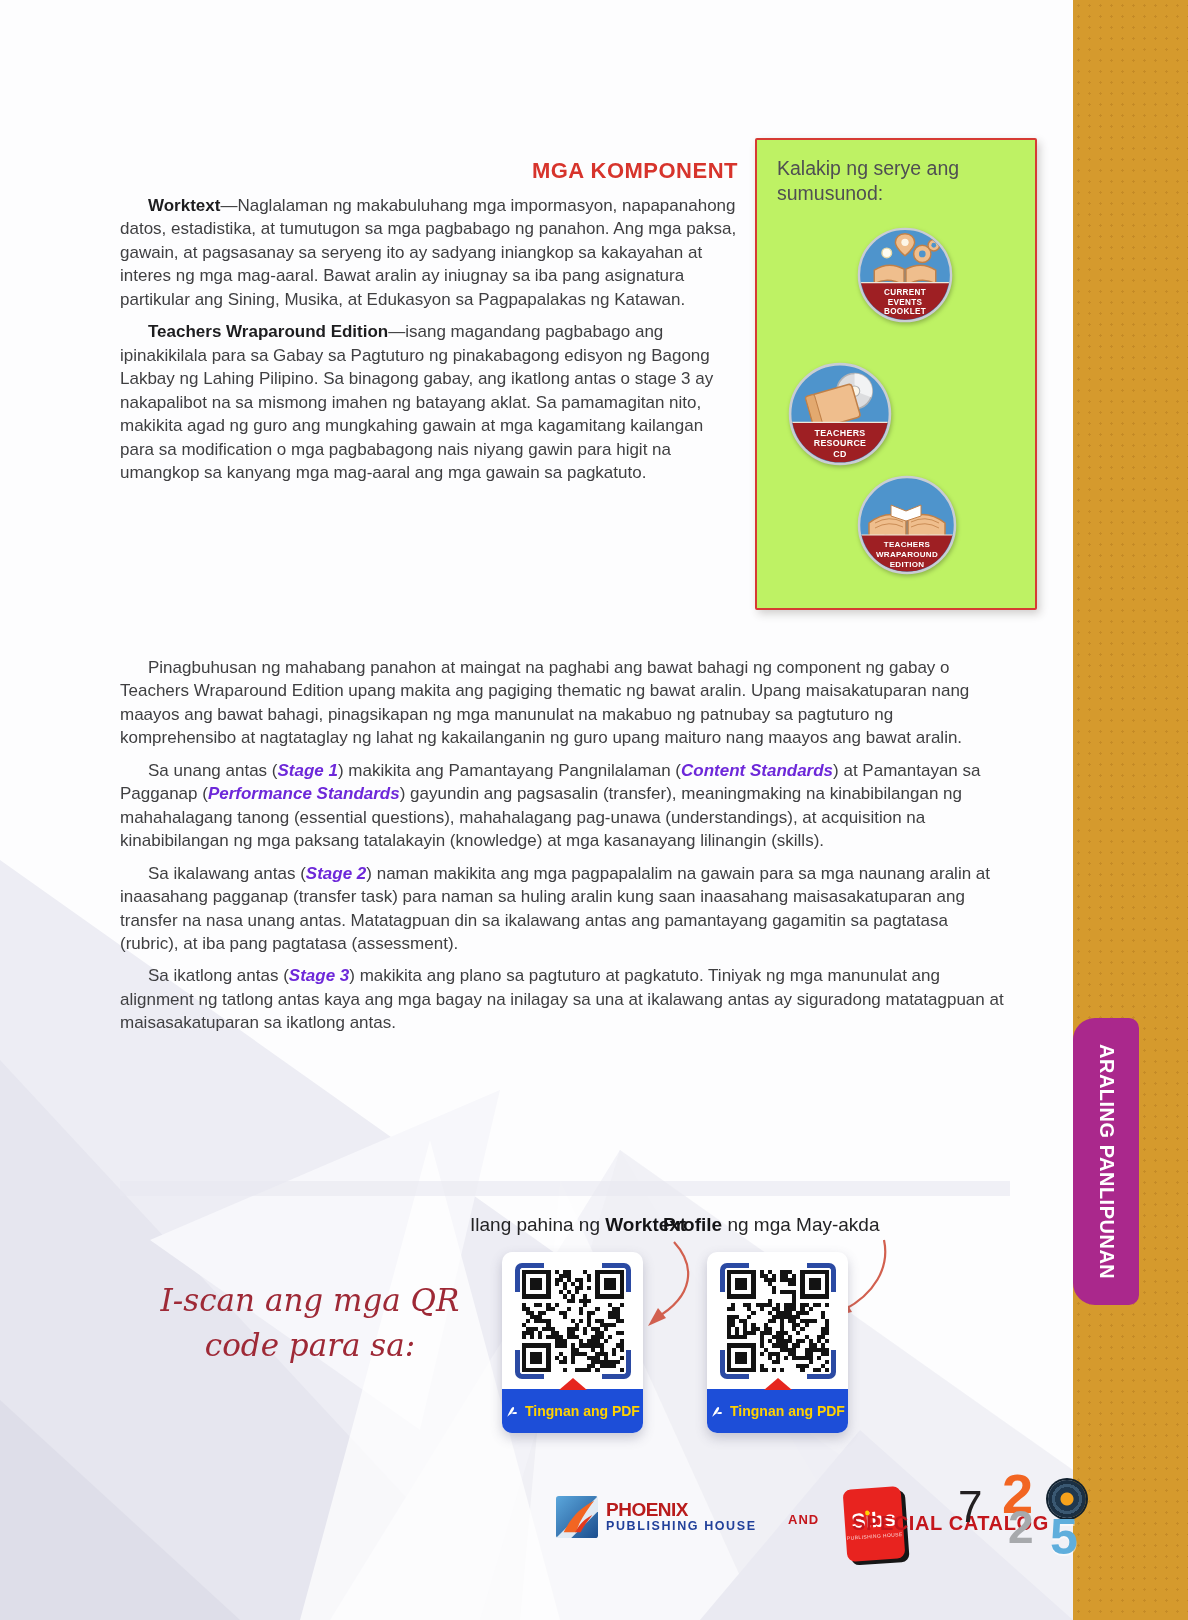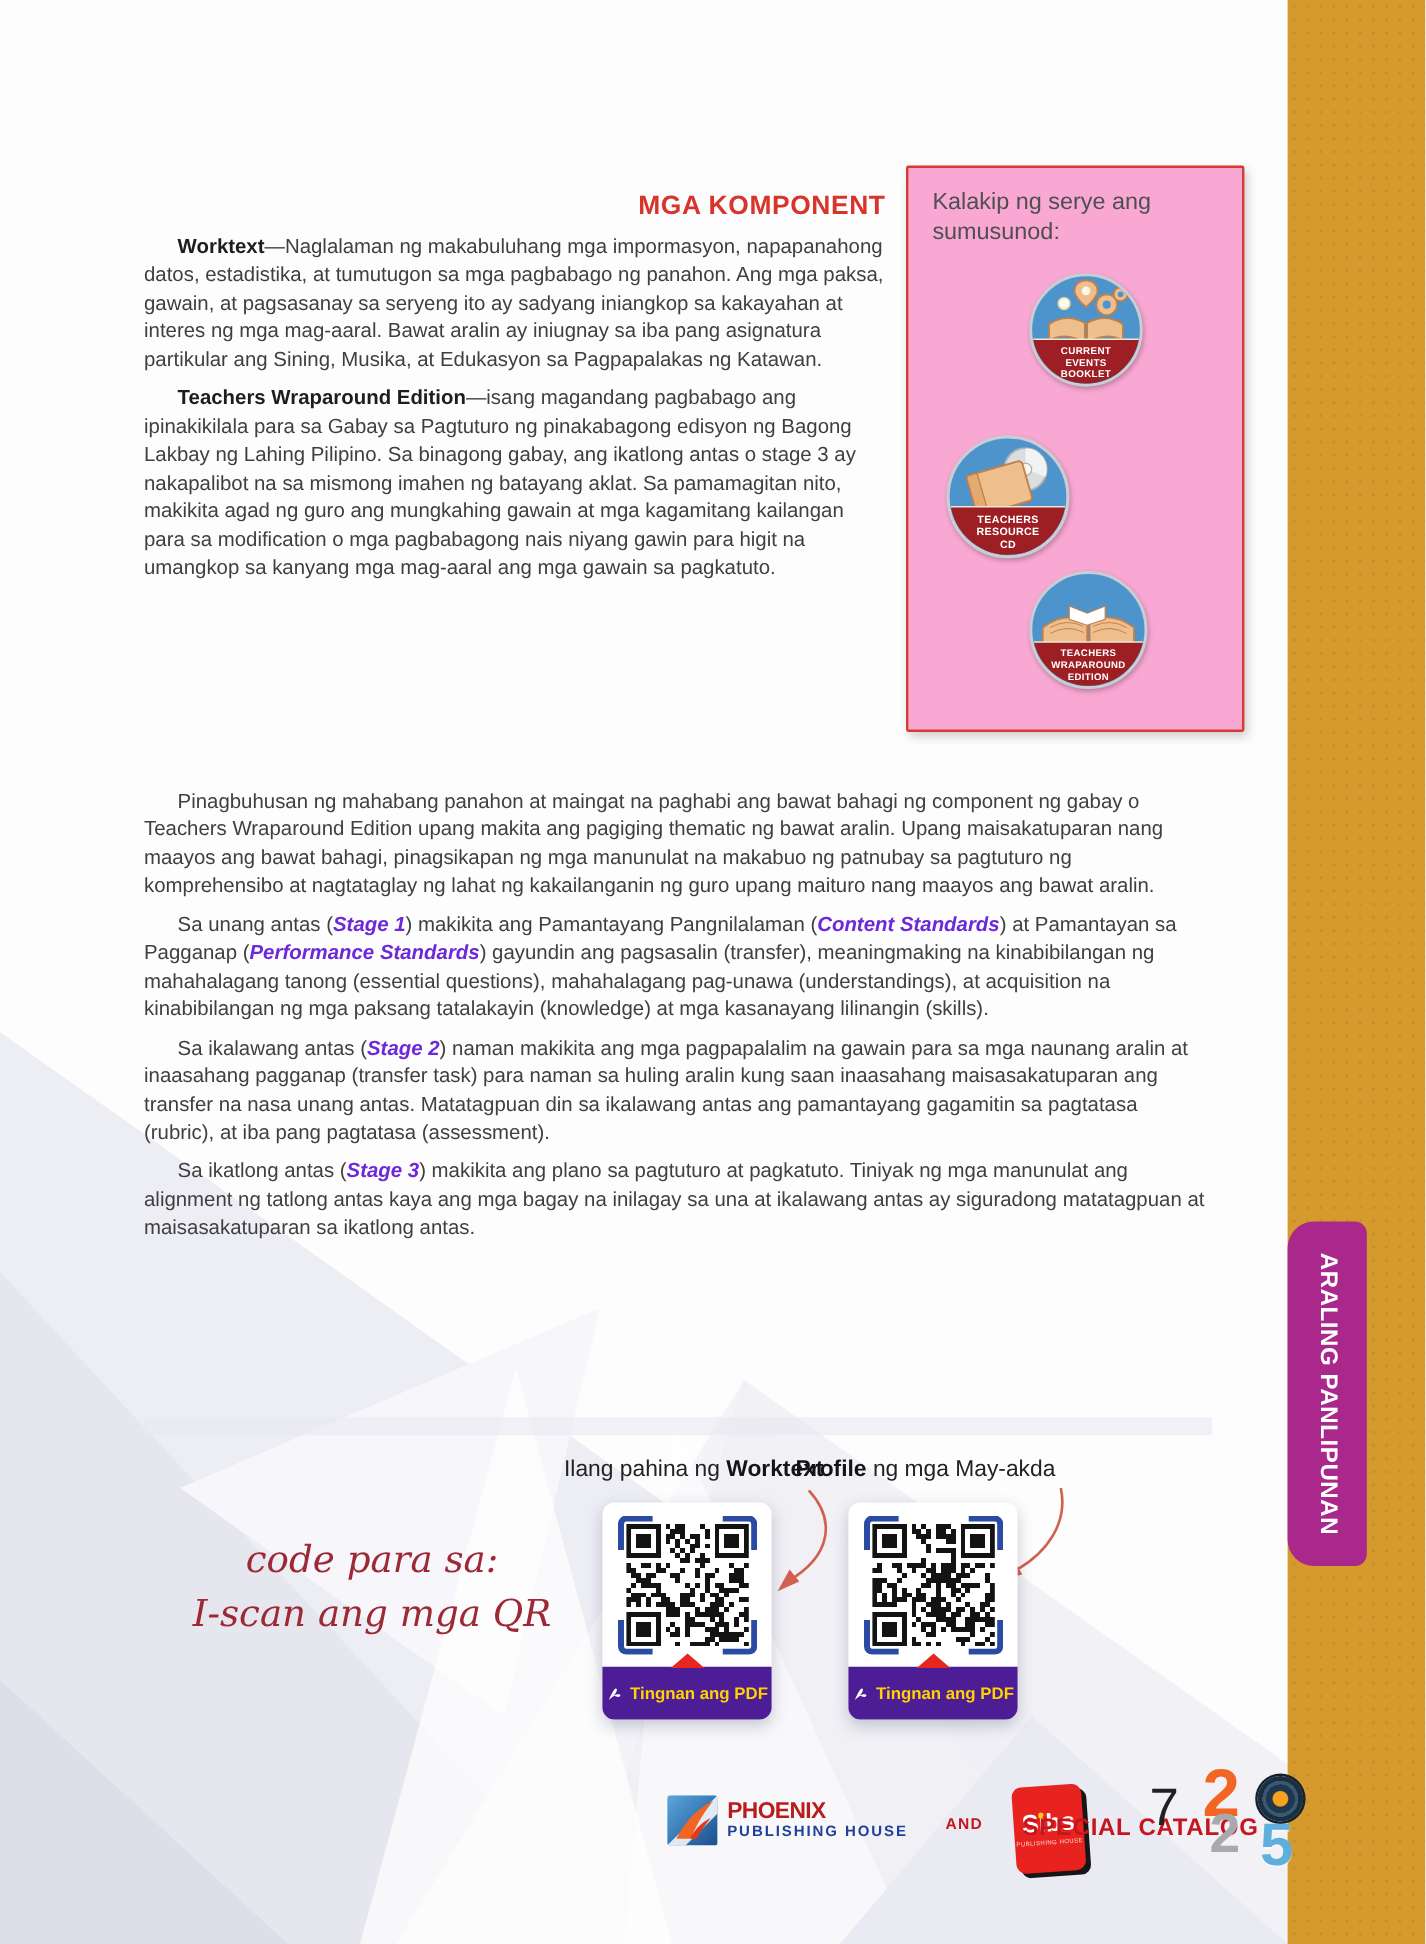--- a/index.html
+++ b/index.html
@@ -18,21 +18,21 @@
   
   .text-col{position:absolute;left:120px;top:158px;width:890px;z-index:2;color:#3F3F41;}
   .page-title{width:618px;text-align:right;color:#D7342C;font-weight:bold;font-size:22px;
      letter-spacing:0.5px;margin:0 0 10px 0;}
   .narrow-col{width:618px;min-height:462px;}
   .para{margin:0 0 9px 0;font-size:17px;line-height:1.38;text-indent:28px;}
   .seg-b{font-weight:bold;color:#1d1d1f;}
   .seg-bi{font-weight:bold;font-style:italic;color:#6d28d9;}
 
   
-  .kalakip-box{position:absolute;left:755px;top:138px;width:278px;height:468px;background:#f9a8d4;
+  .kalakip-box{position:absolute;left:755px;top:138px;width:278px;height:468px;background:#bef264;
      border:2px solid #D63B33;border-radius:2px;box-shadow:3px 4px 8px rgba(60,50,40,.22);z-index:2;}
   .kalakip-heading{position:absolute;left:20px;top:16px;width:215px;margin:0;font-size:19.5px;
      line-height:1.3;color:#4F4F52;}
   .badge{position:absolute;filter:drop-shadow(1px 2px 2px rgba(0,0,0,.25));}
   .badge svg{display:block;width:100%;height:100%;}
   .badge text{font-family:"Liberation Sans",sans-serif;font-weight:bold;fill:#ffffff;text-anchor:middle;letter-spacing:.3px;}
   .badge-1{left:100px;top:87px;width:96px;height:96px;}
   .badge-2{left:31px;top:222px;width:104px;height:104px;}
   .badge-3{left:152px;top:222px;width:104px;height:104px;}
   .badge-4{left:100px;top:335px;width:100px;height:100px;}
@@ -49,21 +49,21 @@
      box-shadow:0 5px 12px rgba(90,90,120,.30);z-index:2;}
   .qr-card-1{left:502px;}
   .qr-card-2{left:707px;}
   .qr-frame{position:relative;width:112px;height:112px;margin:13px auto 0 auto;}
   .qr-pattern{position:absolute;inset:5px;}
   .qr-corner{position:absolute;width:24px;height:24px;border:5px solid #2B4AA3;}
   .qr-corner.tl{left:-2px;top:-2px;border-right:none;border-bottom:none;border-top-left-radius:7px;}
   .qr-corner.tr{right:-2px;top:-2px;border-left:none;border-bottom:none;border-top-right-radius:7px;}
   .qr-corner.bl{left:-2px;bottom:-2px;border-right:none;border-top:none;border-bottom-left-radius:7px;}
   .qr-corner.br{right:-2px;bottom:-2px;border-left:none;border-top:none;border-bottom-right-radius:7px;}
-  .qr-banner{position:absolute;left:0;bottom:0;width:100%;height:44px;background:#4c1d95;
+  .qr-banner{position:absolute;left:0;bottom:0;width:100%;height:44px;background:#1d4ed8;
      border-radius:0 0 10px 10px;display:flex;align-items:center;justify-content:center;gap:5px;
      color:#FFD200;font-weight:bold;font-size:14px;}
   .qr-banner::before{content:'';position:absolute;top:-11px;left:50%;transform:translateX(-50%);
      border-left:14px solid transparent;border-right:14px solid transparent;border-bottom:12px solid #E6261F;}
   .acro{display:inline-flex;}
 
   
   .footer-item{position:absolute;z-index:2;}
   .phoenix-logo{left:556px;top:1496px;display:flex;align-items:center;gap:8px;}
   .phoenix-text .pname{font-size:19px;font-weight:bold;color:#b91c1c;letter-spacing:-0.5px;line-height:1;}
@@ -192,22 +192,22 @@
           <line x1="0" y1="60" x2="100" y2="60" stroke="#EDE8DA" stroke-width="1.2"></line>
         </g>
         <text x="50" y="72" font-size="8">TEACHERS</text>
         <text x="50" y="82" font-size="8">WRAPAROUND</text>
         <text x="50" y="92" font-size="8">EDITION</text>
       </svg>
     </div>
   </aside>
 
   <div class="script-caption">
+    <div>I-scan ang mga QR</div>
     <div>code para sa:</div>
-    <div>I-scan ang mga QR</div>
   </div>
 
   <div class="qr-label qr-label-1"><span>Ilang pahina ng </span><b>Worktext</b><span></span></div>
   <div class="qr-label qr-label-2"><span></span><b>Profile</b><span> ng mga May-akda</span></div>
 
   <svg class="qr-arrow" style="left:640px;top:1240px;width:60px;height:92px;" viewBox="0 0 60 92">
     <path d="M34 2 C56 26 54 56 16 78" stroke="#D2604F" stroke-width="2.2" fill="none"></path>
     <polygon points="8,86 26,78 18,68" fill="#D2604F"></polygon>
   </svg>
   <svg class="qr-arrow" style="left:830px;top:1238px;width:60px;height:84px;" viewBox="0 0 60 84">

